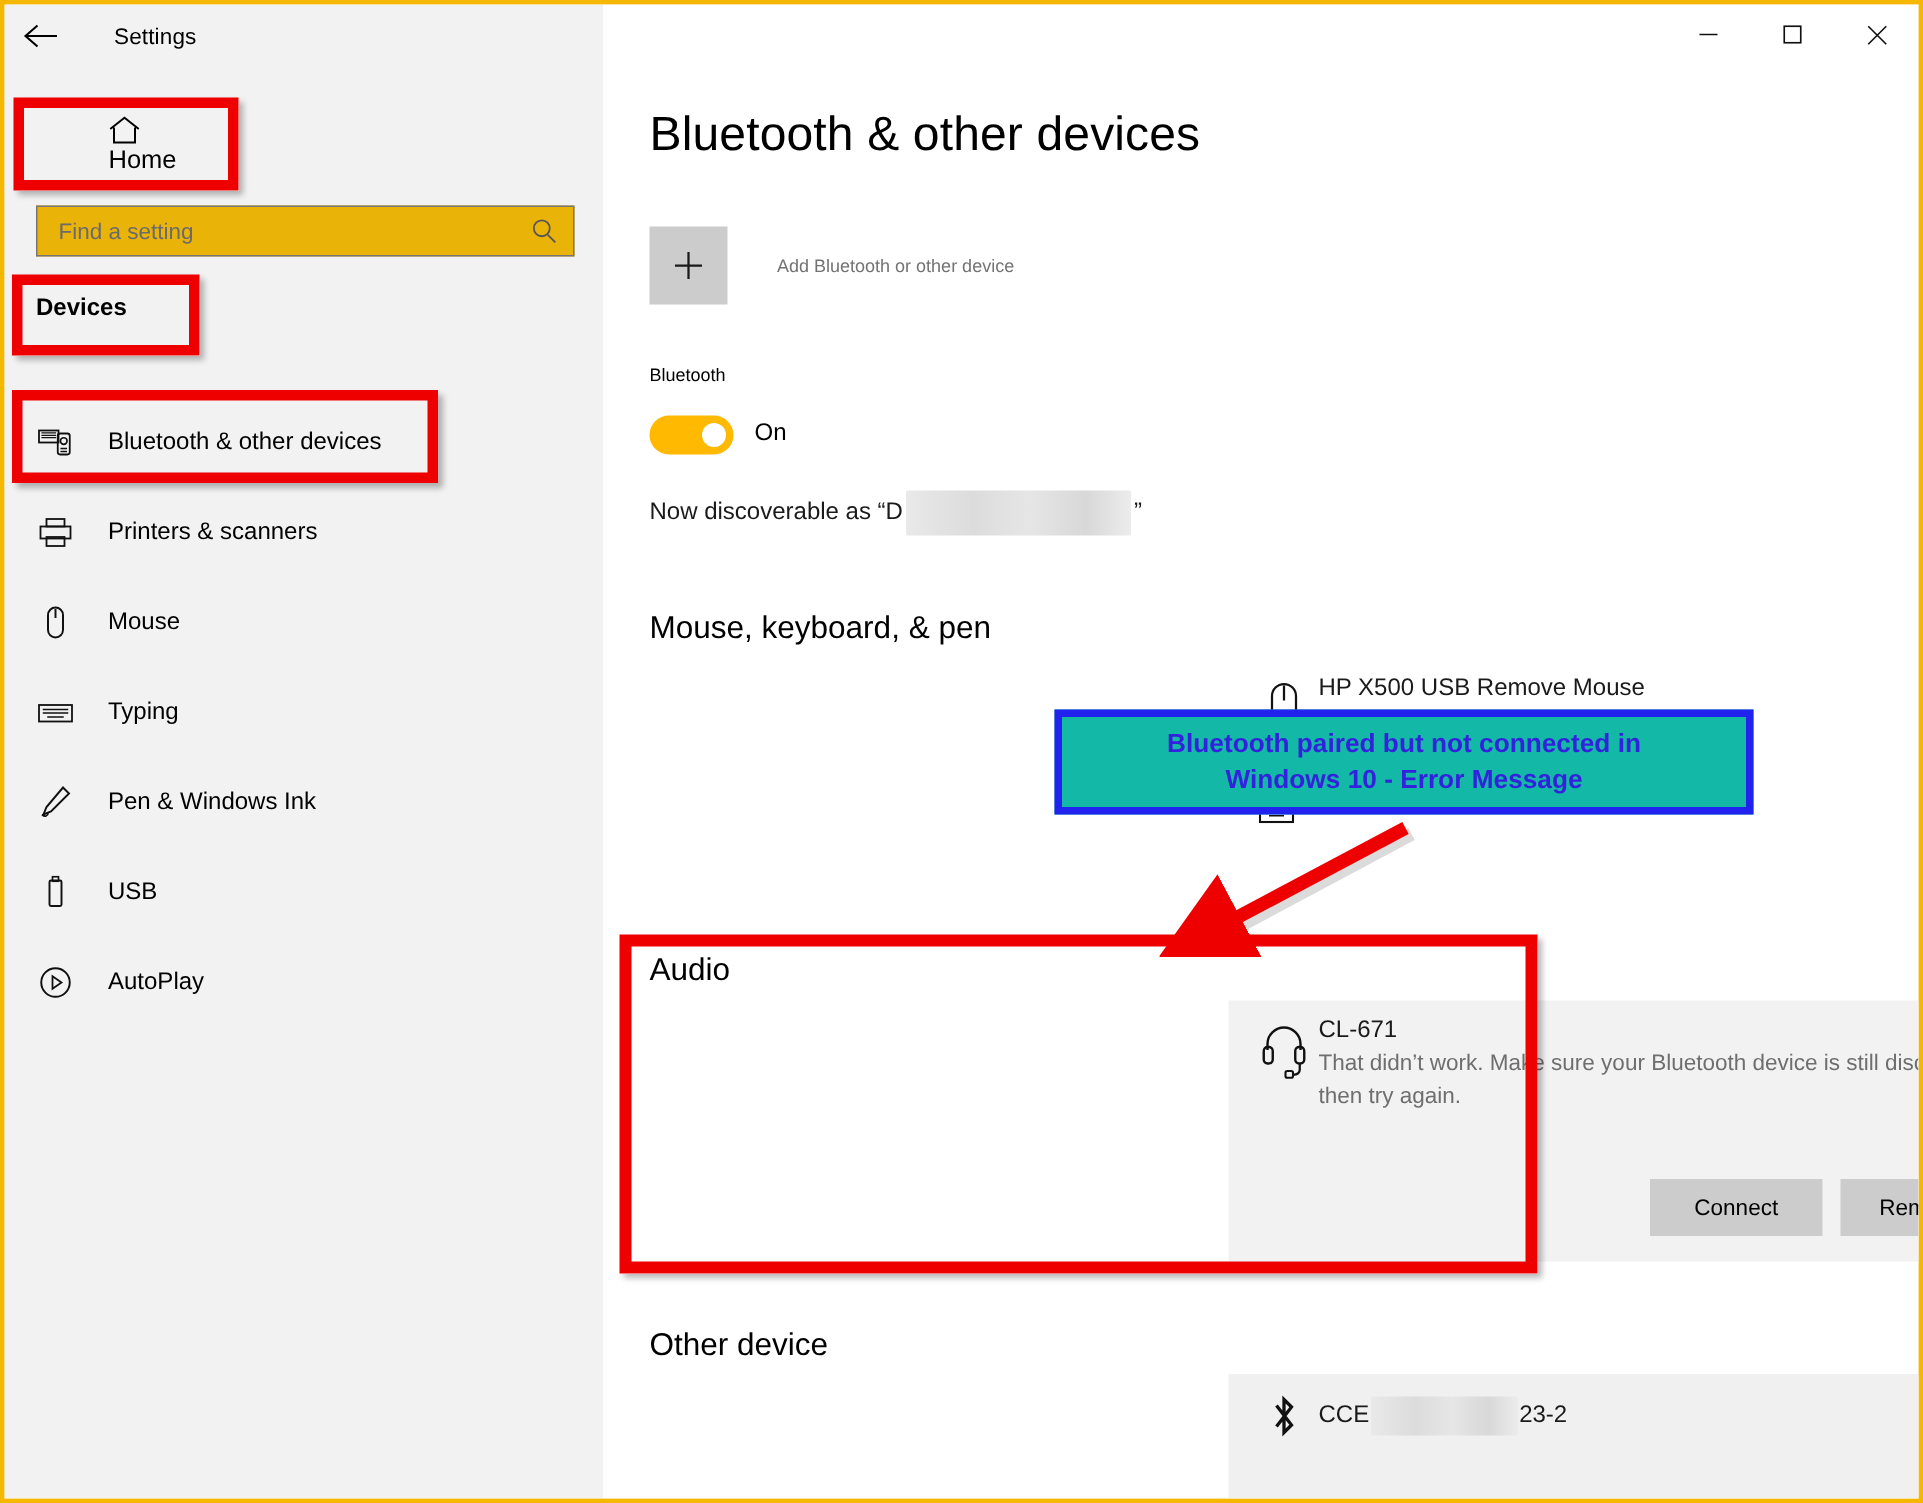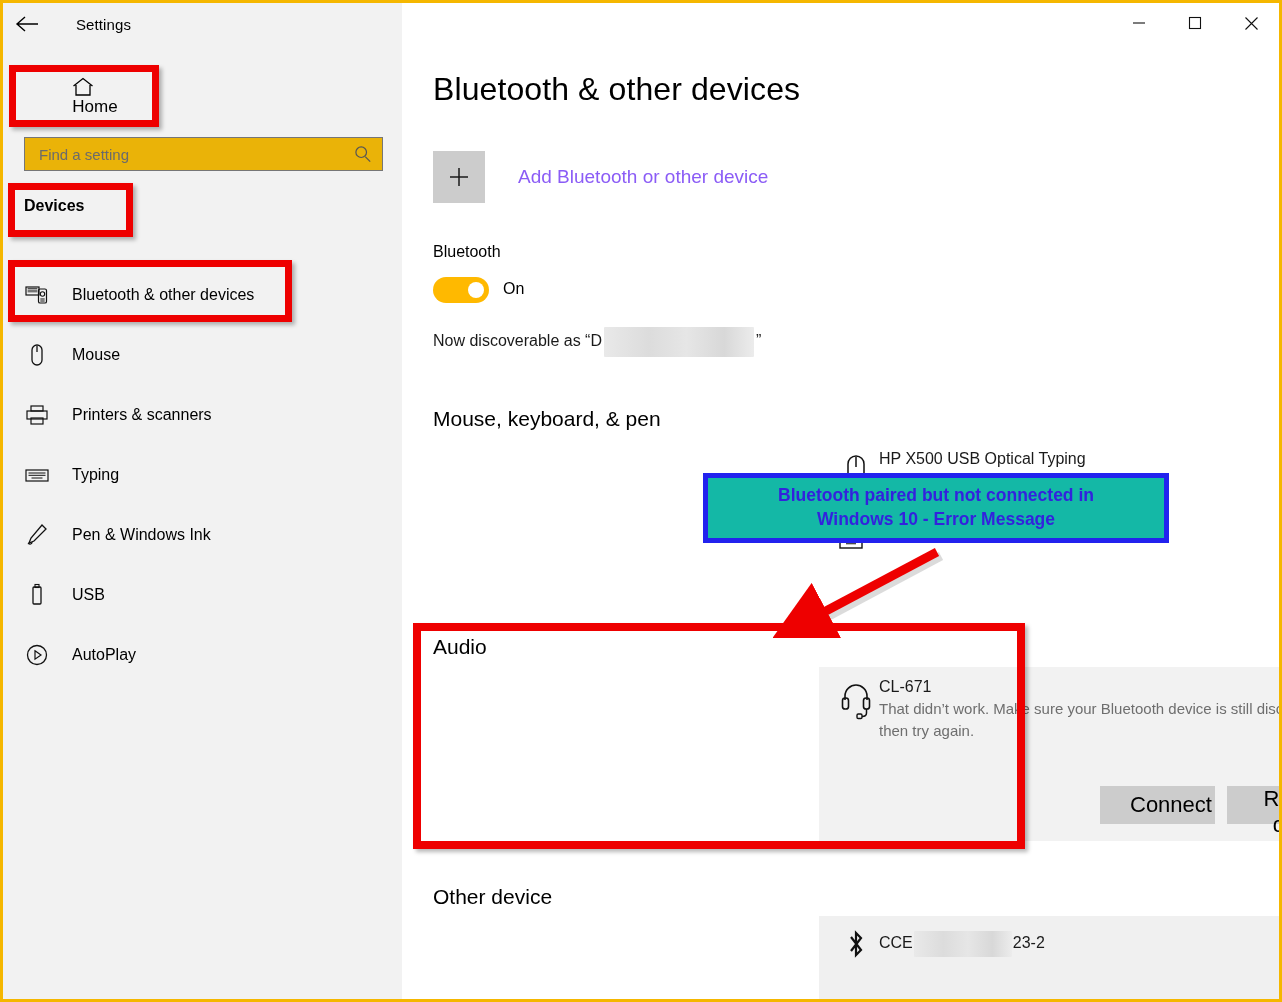--- a/index.html
+++ b/index.html
@@ -141,28 +141,28 @@
     left: 31px; top: 148px;
     display: flex; align-items: center;
     cursor: default;
   }
   #add-plus {
     width: 52px; height: 52px;
     background: #cccccc;
     display: flex; align-items: center; justify-content: center;
   }
   #add-device-label {
-    font-size: 19px; color: #8b5cf6;
+    font-size: 12px; color: #737373;
     margin-left: 33px;
   }
 
   #bt-label {
     position: absolute;
     left: 31px; top: 240px;
-    font-size: 16px; color: #000;
+    font-size: 12px; color: #000;
   }
   #bt-toggle {
     position: absolute;
     left: 31px; top: 274px;
     width: 56px; height: 26px;
     border-radius: 13px;
     background: #ffb900;
     cursor: default;
   }
   #bt-toggle .knob {
@@ -228,23 +228,23 @@
   #audio-buttons {
     position: absolute;
     left: 698px; top: 783px;
     display: flex;
   }
   .btn {
     background: #cccccc;
     border: 0;
     height: 38px;
     font-family: "Liberation Sans", sans-serif;
-    font-size: 22px; color: #000;
-    cursor: default;
-    padding: 0 30px;
+    font-size: 15px; color: #000;
+    cursor: default;
+    padding: 0 19px;
   }
   #btn-connect { width: 115px; }
   #btn-remove  { width: 155px; margin-left: 12px; }
 
   
   #other-head { left: 31px; top: 882px; }
   #other-panel {
     position: absolute;
     left: 417px; top: 913px;
     width: 575px; height: 89px;
@@ -339,37 +339,37 @@
             <rect x="13.5" y="5" width="8" height="14" rx="1.6" fill="none" stroke="#111" stroke-width="1.2"></rect>
             <circle cx="17.5" cy="10" r="2.2" fill="none" stroke="#111" stroke-width="1.1"></circle>
             <path d="M15.3 15 H19.7 M15.3 17 H19.7" stroke="#111" stroke-width="1"></path>
           </svg>
         </span>
         <span class="nav-lb">Bluetooth &amp; other devices</span>
       </div>
 
       <div class="nav-item">
         <span class="nav-ic">
-          <svg width="24" height="24" viewBox="0 0 24 24">
-            <rect x="7" y="2" width="10" height="20" rx="5" fill="none" stroke="#111" stroke-width="1.3"></rect>
-            <path d="M12 3 V9" stroke="#111" stroke-width="1.3"></path>
-          </svg>
-        </span>
-        <span class="nav-lb">Mouse</span>
-      </div>
-
-      <div class="nav-item">
-        <span class="nav-ic">
           <svg width="24" height="22" viewBox="0 0 24 22">
             <rect x="6" y="2" width="12" height="5" fill="none" stroke="#111" stroke-width="1.2"></rect>
             <rect x="2" y="7" width="20" height="8" fill="none" stroke="#111" stroke-width="1.2"></rect>
             <rect x="6" y="14" width="12" height="6" fill="none" stroke="#111" stroke-width="1.2"></rect>
           </svg>
         </span>
         <span class="nav-lb">Printers &amp; scanners</span>
+      </div>
+
+      <div class="nav-item">
+        <span class="nav-ic">
+          <svg width="24" height="24" viewBox="0 0 24 24">
+            <rect x="7" y="2" width="10" height="20" rx="5" fill="none" stroke="#111" stroke-width="1.3"></rect>
+            <path d="M12 3 V9" stroke="#111" stroke-width="1.3"></path>
+          </svg>
+        </span>
+        <span class="nav-lb">Mouse</span>
       </div>
 
       <div class="nav-item">
         <span class="nav-ic">
           <svg width="24" height="18" viewBox="0 0 24 18">
             <rect x="1" y="4" width="22" height="11" fill="none" stroke="#111" stroke-width="1.2"></rect>
             <path d="M3.5 7 H20.5 M3.5 9.3 H20.5 M6.5 12 H17.5" stroke="#111" stroke-width="1"></path>
           </svg>
         </span>
         <span class="nav-lb">Typing</span>
@@ -451,21 +451,21 @@
 
     <div class="sec-head" id="mk-head">Mouse, keyboard, &amp; pen</div>
 
     <div class="dev-row" id="mouse-row">
       <span class="dev-ic">
         <svg width="28" height="34" viewBox="0 0 28 34">
           <rect x="6" y="2" width="16" height="28" rx="8" fill="none" stroke="#111" stroke-width="1.5"></rect>
           <path d="M14 3 V13" stroke="#111" stroke-width="1.5"></path>
         </svg>
       </span>
-      <span class="dev-name">HP X500 USB Optical Typing</span>
+      <span class="dev-name">HP X500 USB Remove Mouse</span>
     </div>
 
     <div class="dev-row" id="logi-row">
       <span class="dev-ic">
         <svg width="34" height="28" viewBox="0 0 34 28">
           <rect x="1" y="9" width="22" height="14" fill="none" stroke="#111" stroke-width="1.4"></rect>
           <path d="M3.5 12.5 H20.5 M3.5 15.5 H20.5 M7 18.8 H17" stroke="#111" stroke-width="1.1"></path>
           <rect x="22" y="2" width="8" height="15" rx="4" fill="none" stroke="#111" stroke-width="1.4"></rect>
           <path d="M26 3 V9" stroke="#111" stroke-width="1.2"></path>
         </svg>

